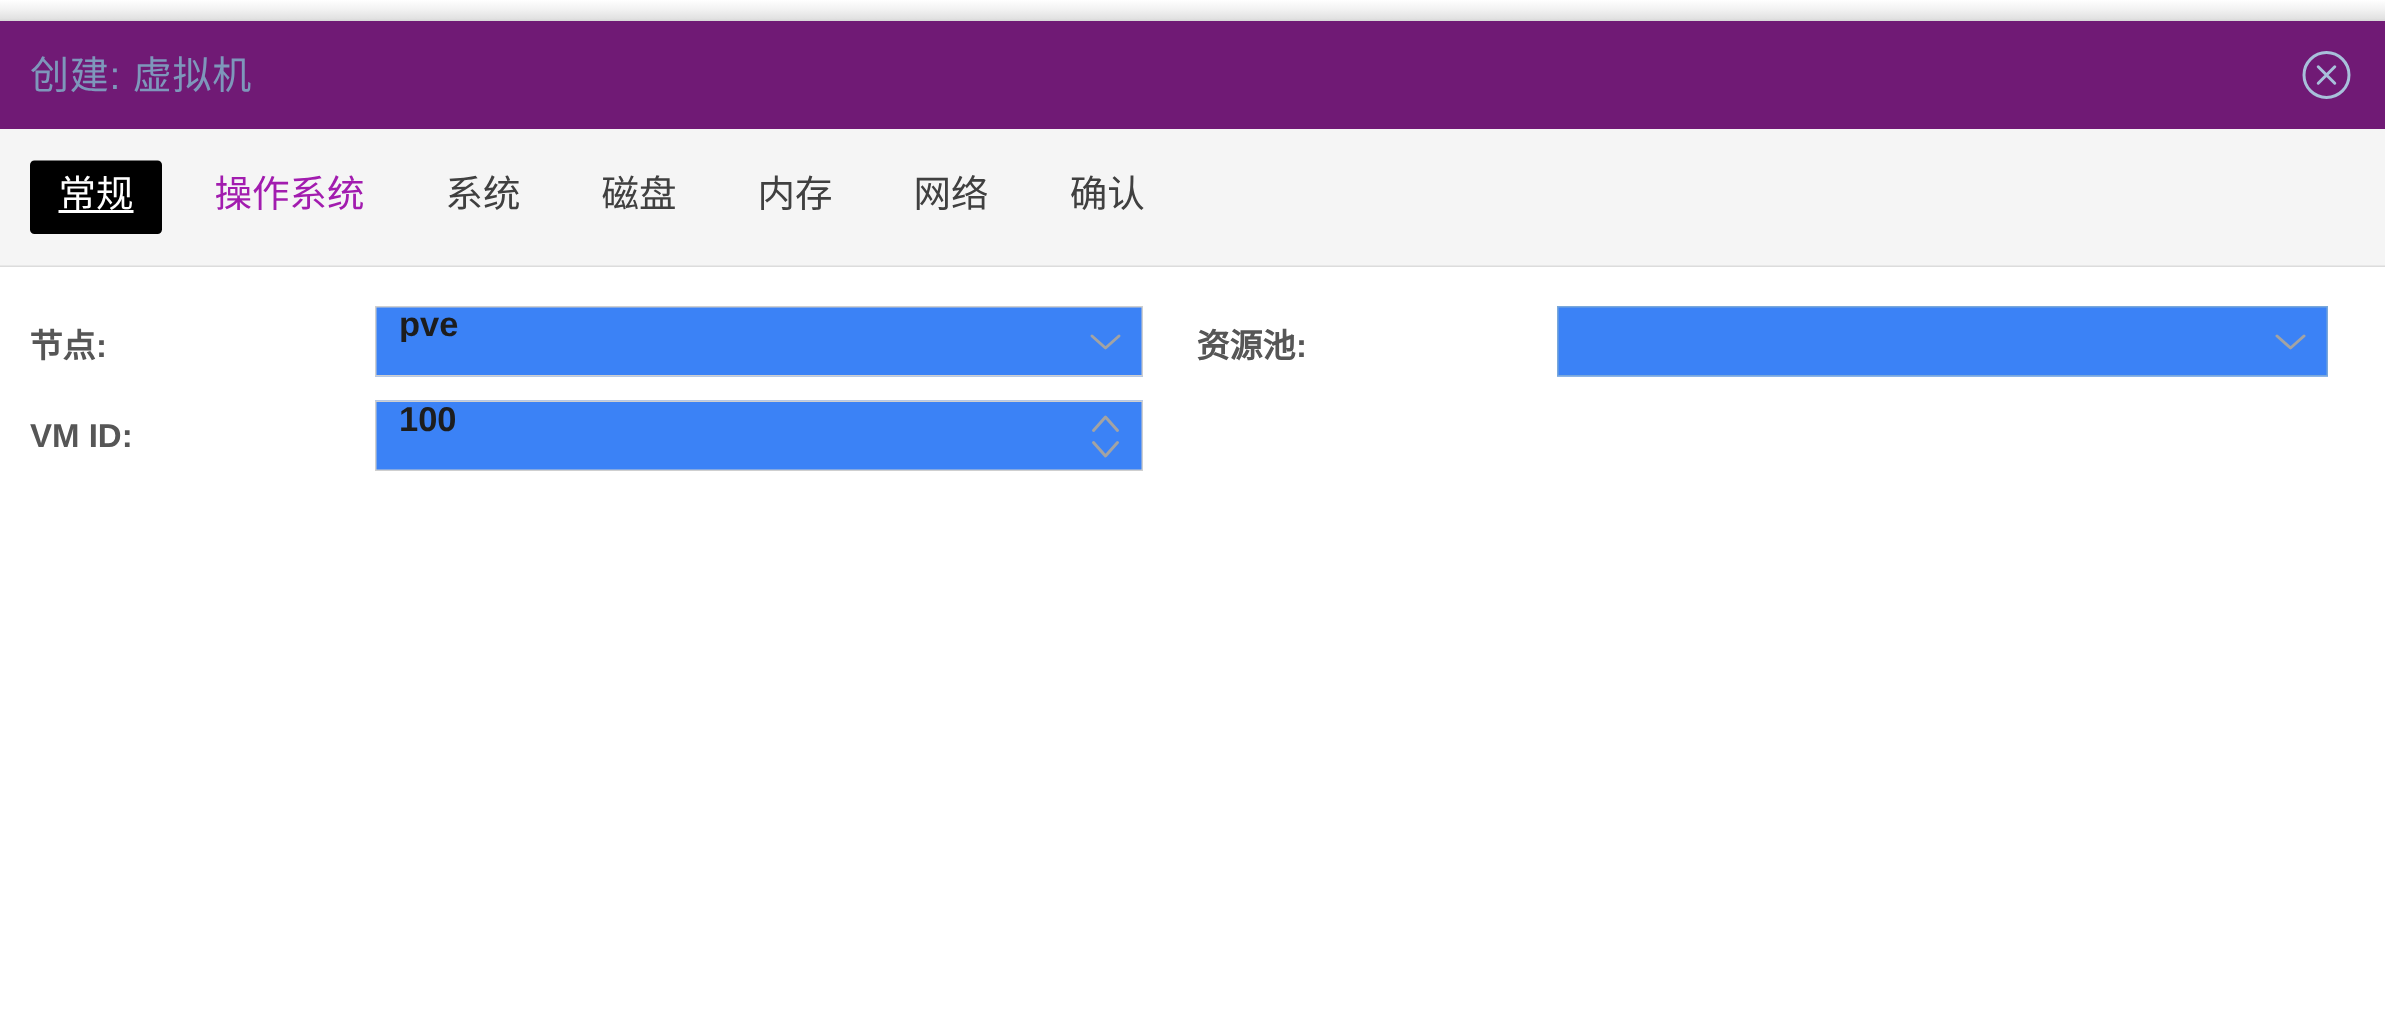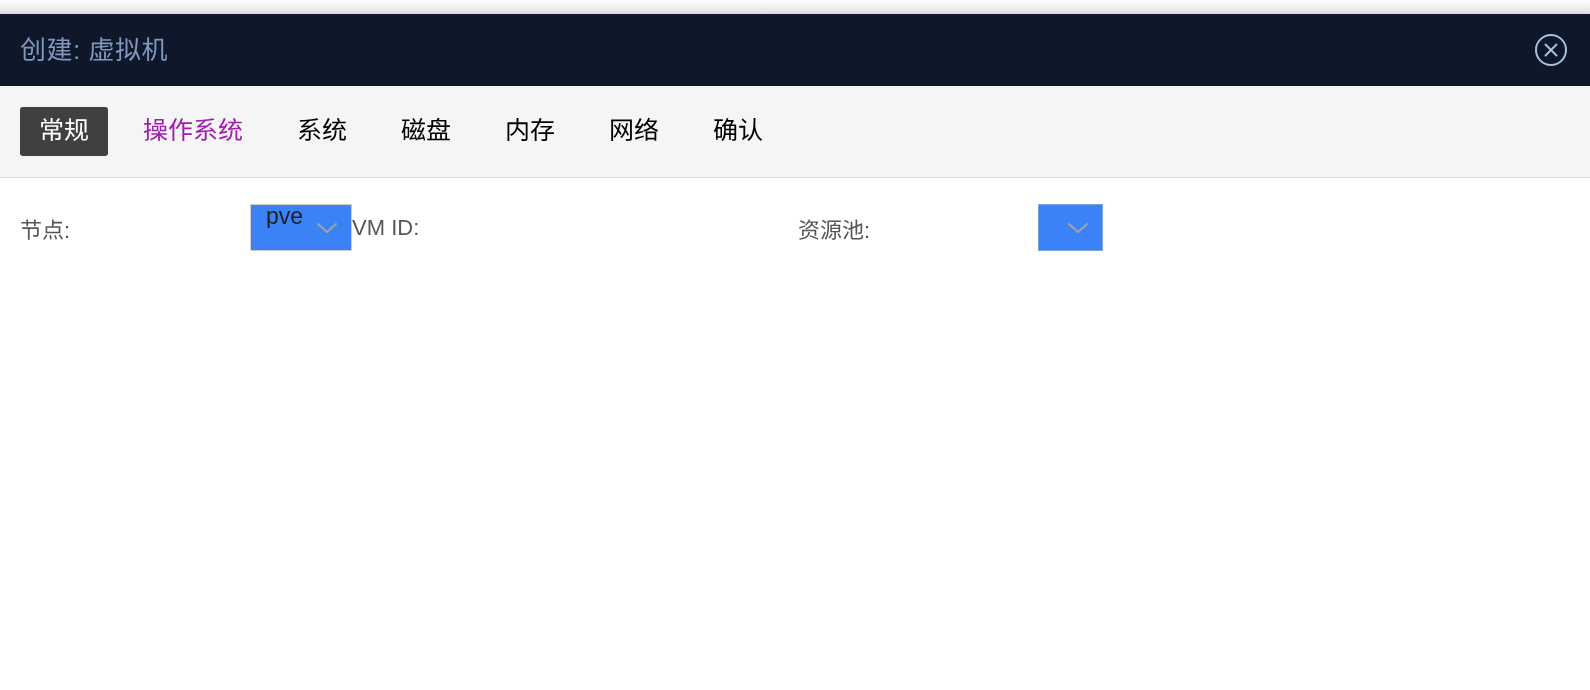--- a/index.html
+++ b/index.html
@@ -32,21 +32,21 @@
     width: 100%;
     background: linear-gradient(to bottom, #ffffff 0%, #f2f2f2 45%, #e2e2e2 88%, #d6d6d6 100%);
     flex: 0 0 auto;
   }
 
   
   .dialog-header {
     position: relative;
     height: 72px;
     flex: 0 0 auto;
-    background: #0f172a;
+    background: #701a75;
     display: flex;
     align-items: center;
     box-sizing: border-box;
     padding: 0 18px 0 20px;
   }
   .dialog-title {
     font-size: 26px;
     color: #7e97bb;
     letter-spacing: 0.5px;
     line-height: 1;
@@ -76,45 +76,47 @@
     align-items: center;
     box-sizing: border-box;
     padding-left: 20px;
   }
   .tab {
     font-size: 25px;
     line-height: 1;
     padding: 11px 19px 13px 19px;
     margin-right: 16px;
     border-radius: 3px;
-    color: #000000;
+    color: #404040;
     white-space: nowrap;
     user-select: none;
   }
   .tab.enabled {
     color: #a21caf;
     cursor: pointer;
   }
   .tab.active {
-    background: #404040;
+    background: #000000;
     color: #ffffff;
     cursor: pointer;
+    text-decoration: underline;
   }
 
   
   .dialog-body {
     flex: 1 1 auto;
     background: #ffffff;
     padding: 26px 0 0 0;
     display: flex;
     box-sizing: border-box;
   }
   .form-col {
     display: flex;
-    flex-direction: row;
+    flex-direction: column;
+    font-weight: bold;
   }
   .form-col.left {
     width: 780px;
     padding-left: 20px;
     box-sizing: border-box;
   }
   .form-col.right {
     flex: 1 1 auto;
     padding-left: 18px;
     padding-right: 38px;
@@ -219,20 +221,29 @@
           <span class="ctl-affordance">
             <svg width="22" height="14" viewBox="0 0 22 14" aria-hidden="true">
               <path d="M2 3 L11 11 L20 3" fill="none" stroke="#a3a3a3" stroke-width="2" stroke-linecap="round" stroke-linejoin="round"></path>
             </svg>
           </span>
         </div>
       </div>
 
       <div class="field-row">
         <div class="field-label">VM ID:</div>
+        <div class="field-control">
+          <div class="field-value">100</div>
+          <span class="ctl-affordance">
+            <svg width="22" height="34" viewBox="0 0 22 34" aria-hidden="true">
+              <path d="M3 13 L11 4 L19 13" fill="none" stroke="#a3a3a3" stroke-width="2" stroke-linecap="round" stroke-linejoin="round"></path>
+              <path d="M3 21 L11 30 L19 21" fill="none" stroke="#a3a3a3" stroke-width="2" stroke-linecap="round" stroke-linejoin="round"></path>
+            </svg>
+          </span>
+        </div>
       </div>
 
 
     </div>
 
     <div class="form-col right">
 
       <div class="field-row">
         <div class="field-label">资源池:</div>
         <div class="field-control focused">

